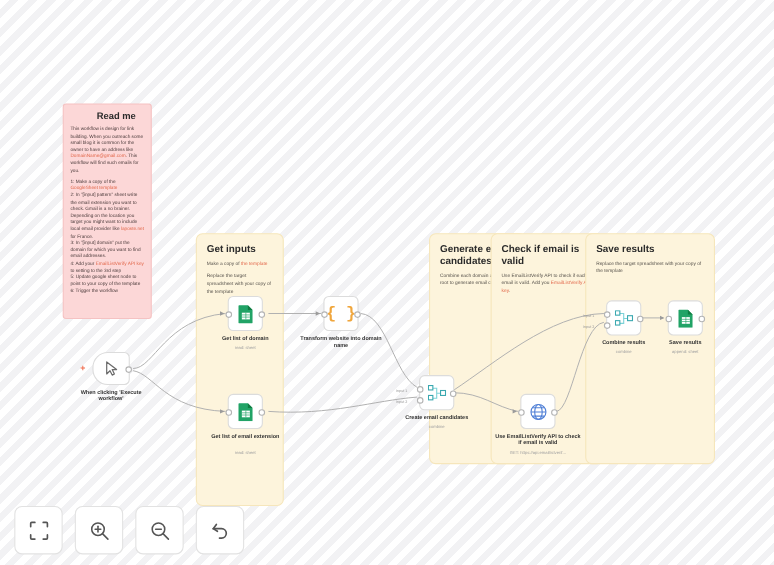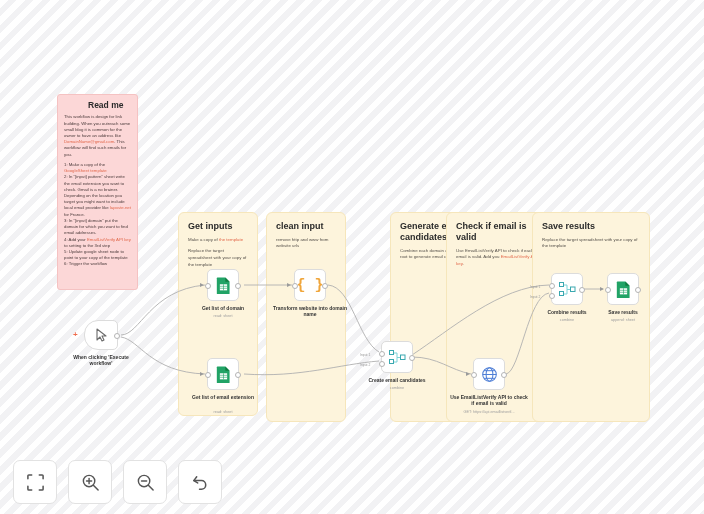--- a/index.html
+++ b/index.html
@@ -72,21 +72,21 @@
     line-height: 1.2;
     margin: 0 0 5px 0;
   }
   .group-desc {
     font-size: 4.4px;
     line-height: 1.5;
     color: #55504a;
     margin: 0 0 5px 0;
   }
 
-  #group-get-inputs      { left: 178px; top: 212px; width: 80px;  height: 204px; }
+  #group-get-inputs      { left: 178px; top: 212px; width: 80px;  height: 248px; }
   #group-clean-input     { left: 266px; top: 212px; width: 80px;  height: 210px; }
   #group-generate        { left: 355px; top: 212px; width: 88px;  height: 210px; margin-left: 35px; }
   #group-check-valid     { left: 446px; top: 212px; width: 103px;  height: 210px; }
   #group-save-results    { left: 532px; top: 212px; width: 118px; height: 210px; }
 
   
   #edges { position: absolute; left: 0; top: 0; width: 704px; height: 514px; }
 
   
   .node {
@@ -204,24 +204,20 @@
 <body>
 
 <div id="canvas">
 
   <div class="group" id="group-get-inputs">
     <div class="group-title">Get inputs</div>
     <div class="group-desc"><span>Make a copy of </span><span class="note-link">the template</span></div>
     <div class="group-desc">Replace the target spreadsheet with your copy of the template</div>
   </div>
 
-  <div class="group" id="group-clean-input">
-    <div class="group-title">clean input</div>
-    <div class="group-desc">remove http and www from website urls</div>
-  </div>
 
   <div class="group" id="group-generate">
     <div class="group-title">Generate email candidates</div>
     <div class="group-desc">Combine each domain and email root to generate email candidates</div>
   </div>
 
   <div class="group" id="group-check-valid">
     <div class="group-title">Check if email is valid</div>
     <div class="group-desc"><span>Use EmailListVerify API to check if each email is valid. Add you </span><span class="note-link">EmailListVerify API key</span><span>.</span></div>
   </div>

